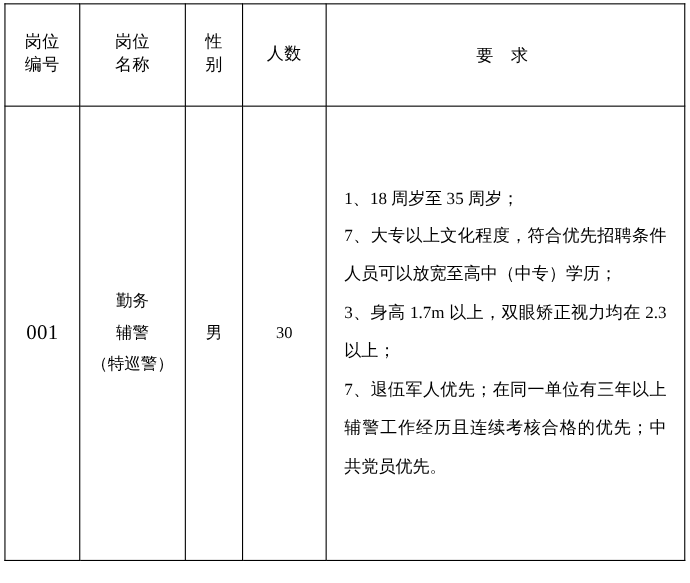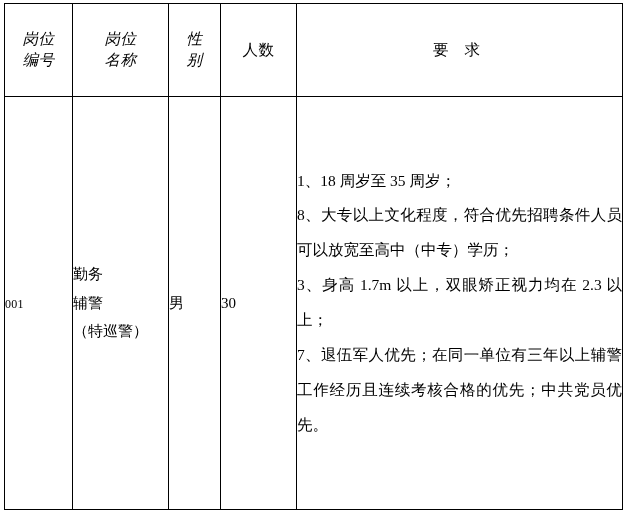--- a/index.html
+++ b/index.html
@@ -46,58 +46,58 @@
   thead th {
     height: 92px;
     text-align: center;
   }
   .vtext {
     display: inline-block;
     line-height: 1.35;
     font-size: 15.5px;
     letter-spacing: 0.5px;
   }
-  .vtext span { display: block; font-style: italic; }
+  .vtext span { display: block; }
 
   .hdr-req {
     font-size: 15.5px;
     letter-spacing: 6px;
     text-indent: 6px;
   }
 
   tbody td {
     height: 412px;
   }
   .cell-center {
-    text-align: left;
+    text-align: center;
     line-height: 1.9;
     font-size: 15.5px;
   }
   .cell-center .nm span { display: block; }
 
   .req-cell {
     text-align: left;
     padding: 14px 14px 14px 18px;
     vertical-align: middle;
   }
   .req-list {
-    margin: 0;
+    margin: 16px;
     padding: 0;
     list-style: none;
   }
   .req-list li {
     font-size: 15.5px;
     line-height: 2.25;
     text-align: justify;
     text-justify: inter-ideograph;
     margin: 0;
     padding: 0;
   }
   .code-num {
-    font-size: 12px;
+    font-size: 19px;
     letter-spacing: 0.3px;
   }
 </style>
 </head>
 <body>
 
 <div class="sheet">
   <table class="job-table">
     <colgroup>
       <col class="c-no">
@@ -148,21 +148,21 @@
         </td>
         <td class="cell-center">
           <span>男</span>
         </td>
         <td class="cell-center">
           <span>30</span>
         </td>
         <td class="req-cell">
           <ul class="req-list">
             <li>1、18 周岁至 35 周岁；</li>
-            <li>8、大专以上文化程度，符合优先招聘条件人员可以放宽至高中（中专）学历；</li>
+            <li>7、大专以上文化程度，符合优先招聘条件人员可以放宽至高中（中专）学历；</li>
             <li>3、身高 1.7m 以上，双眼矫正视力均在 2.3 以上；</li>
             <li>7、退伍军人优先；在同一单位有三年以上辅警工作经历且连续考核合格的优先；中共党员优先。</li>
           </ul>
         </td>
       </tr>
     </tbody>
   </table>
 </div>
 
 </body></html>

